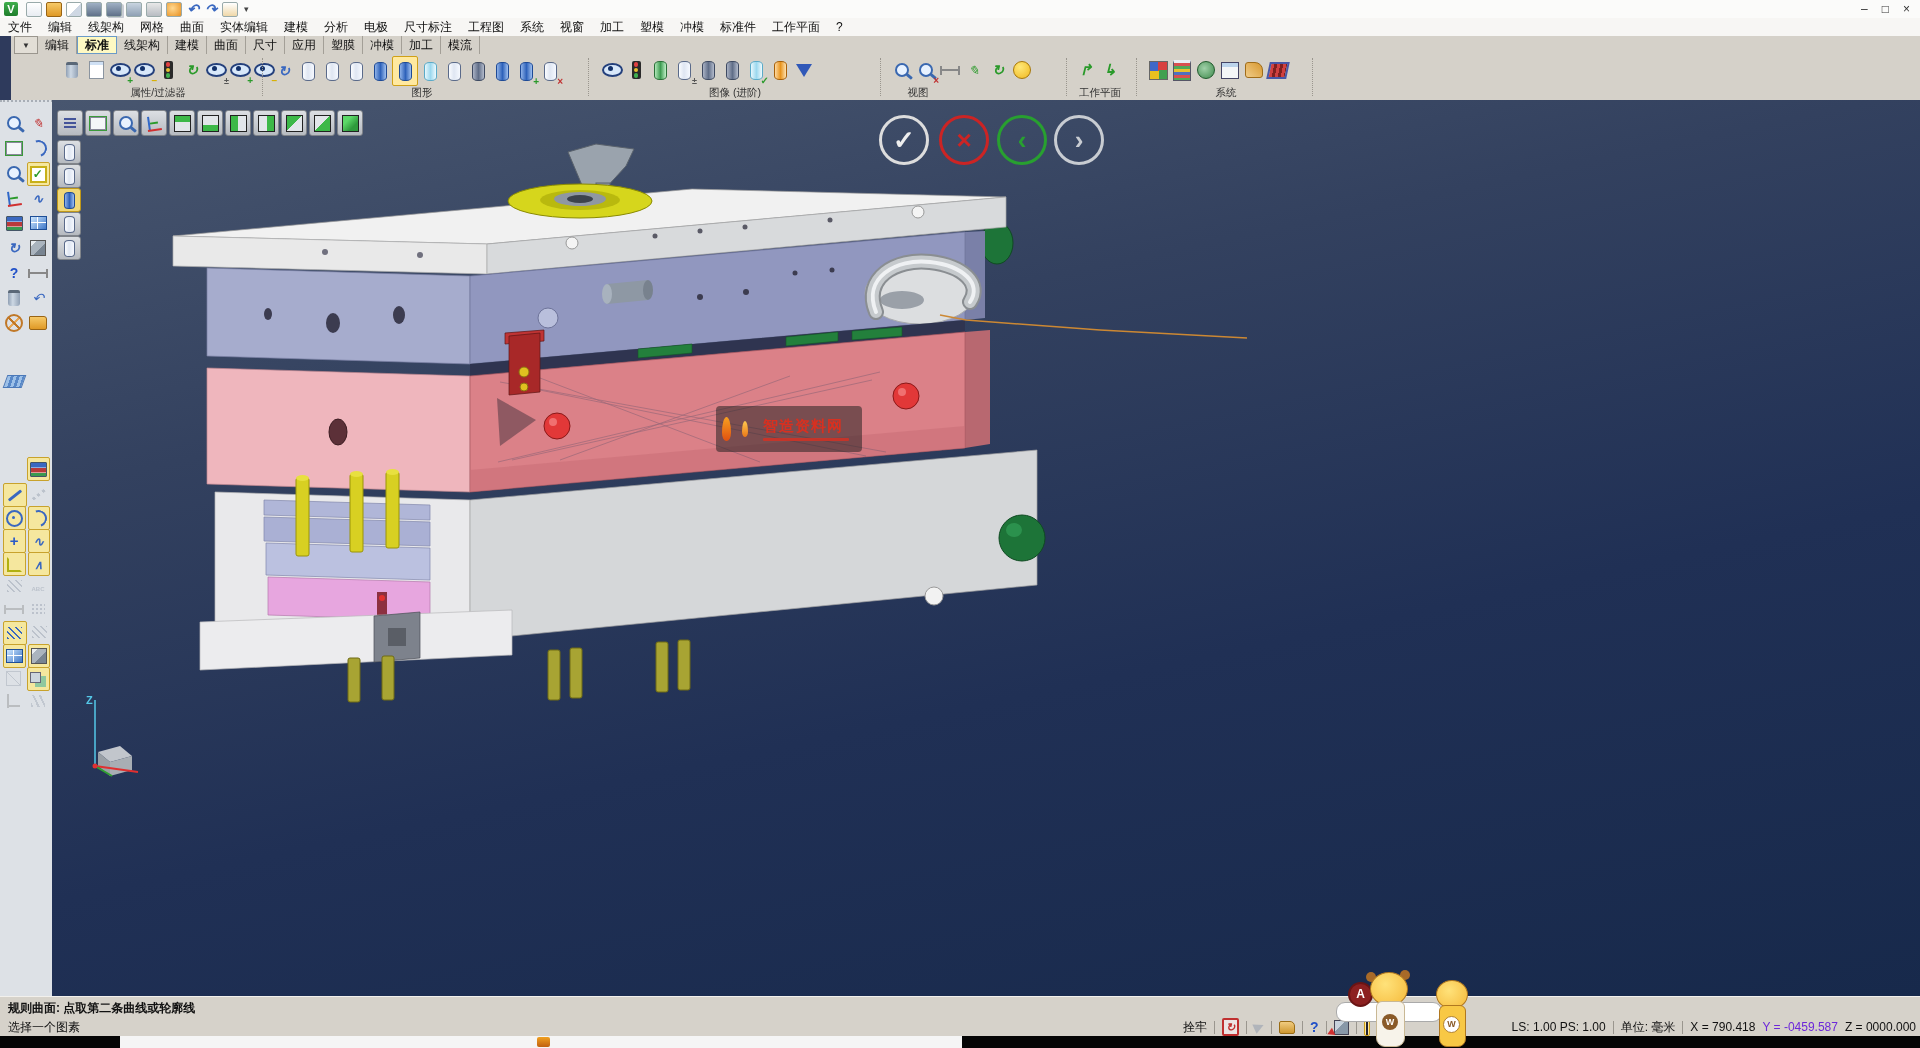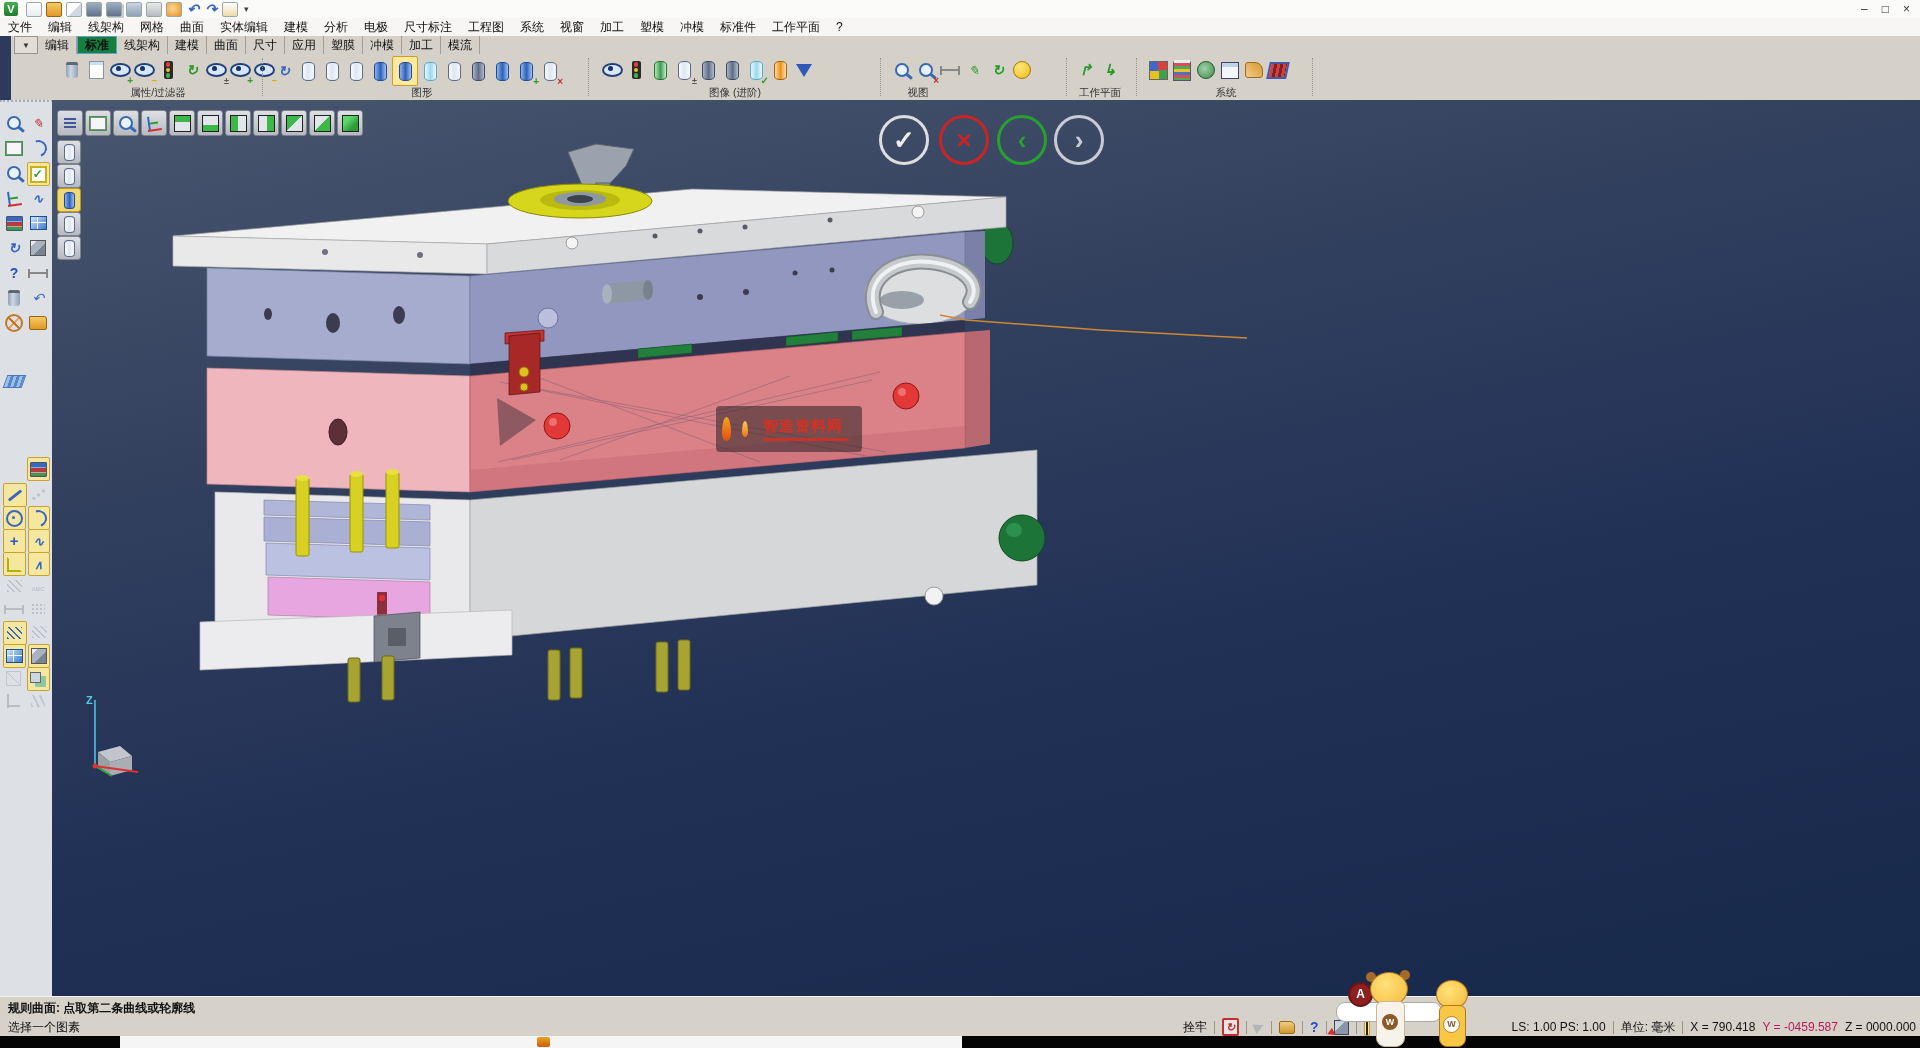--- a/index.html
+++ b/index.html
@@ -29,21 +29,21 @@
   .menubar{position:absolute;left:0;top:18px;width:1920px;height:18px;background:#f7f6f4;
     border-bottom:1px solid #cfccc5;display:flex;align-items:center;font-size:12px;color:#111}
   .mi{padding:0 8px;line-height:18px}
   
   .tabbar{position:absolute;left:0;top:36px;width:1920px;height:18px;background:#d5d1c9;
     display:flex;align-items:stretch;font-size:12px}
   .darkcorner{position:absolute;left:0;top:36px;width:11px;height:64px;background:#2e3a5c;z-index:3}
   .tabdrop{margin-left:14px;width:22px;display:flex;align-items:center;justify-content:center;
     font-size:8px;color:#333;border:1px solid #9a968e;background:#e2ded6}
   .tab{padding:0 7px;display:flex;align-items:center;border-right:1px solid #a39f97;color:#111}
-  .tab.active{background:#15803d;border:1px solid #6a9ac8;font-weight:bold}
+  .tab.active{background:#fef9c3;border:1px solid #6a9ac8;font-weight:bold}
   
   .ribbon{position:absolute;left:0;top:54px;width:1920px;height:46px;background:#d5d1c9;border-bottom:1px solid #a8a49c}
   .grp{position:absolute;top:2px;display:flex;align-items:center}
   .grplabel{position:absolute;top:32px;font-size:10.5px;color:#333;text-align:center}
   .gsep{position:absolute;top:4px;height:38px;border-left:1px dotted #9a968e}
   .ic{position:relative;width:24px;height:28px;display:flex;align-items:center;justify-content:center;flex:0 0 auto}
   .ic.hl{background:#ffe9a0;border:1px solid #cfa018;border-radius:2px}
   
   .cyl{width:11px;height:17px;border:1px solid #5a6a8a;border-radius:5.5px/4px;
     background:linear-gradient(90deg,#fafcff,#dfe6f2 45%,#f6f9ff)}
@@ -192,21 +192,21 @@
   .st-clip{width:13px;height:14px;border:2px solid #c03030;border-radius:2px;background:#ece4e4;
     display:flex;align-items:center;justify-content:center}
   .st-cursor{width:0;height:0;border-top:5px solid transparent;border-bottom:5px solid transparent;
     border-left:10px solid #b0b4ba;transform:rotate(-25deg)}
   .st-hand{width:14px;height:11px;background:linear-gradient(#f0cc80,#cf9830);border:1px solid #9a6c14;border-radius:2px 5px 2px 2px}
   .st-cube1{width:13px;height:13px;background:linear-gradient(135deg,#c8d2dc 40%,#8898a8 40%);border:1px solid #445;position:relative}
   .st-cube1:after{content:"";position:absolute;left:-6px;bottom:-3px;border-top:4px solid transparent;
     border-bottom:4px solid transparent;border-left:7px solid #d03030;transform:rotate(35deg)}
   .st-cube2{width:14px;height:13px;background:linear-gradient(180deg,#b040c8 38%,#4878c8 38%);border:1px solid #223}
   .hlbox{border:1px solid #cfa018;background:#ffe9a0;border-radius:2px;padding:1px}
-  .coordY{color:#be185d}
+  .coordY{color:#6d28d9}
   
   .blackbar{position:absolute;left:0;top:1036px;width:1920px;height:12px;background:#050505}
   .bb-white{position:absolute;left:120px;top:1036px;width:842px;height:12px;background:#f5f5f5}
   .bb-orange{position:absolute;left:537px;top:1037px;width:13px;height:10px;
     background:linear-gradient(#f0a020,#c06010);border-radius:2px;z-index:2}
   
   .mascot{position:absolute;left:1336px;top:968px;width:142px;height:80px;z-index:60}
   .m-pill{position:absolute;left:0;top:34px;width:104px;height:18px;background:#fff;border:1px solid #aaa;border-radius:9px}
   .m-badge{position:absolute;left:12px;top:14px;width:21px;height:21px;border-radius:50%;background:#8c2020;
     border:2px solid #6a1414;color:#fff;font:bold 12px/21px "Liberation Sans",sans-serif;text-align:center}

